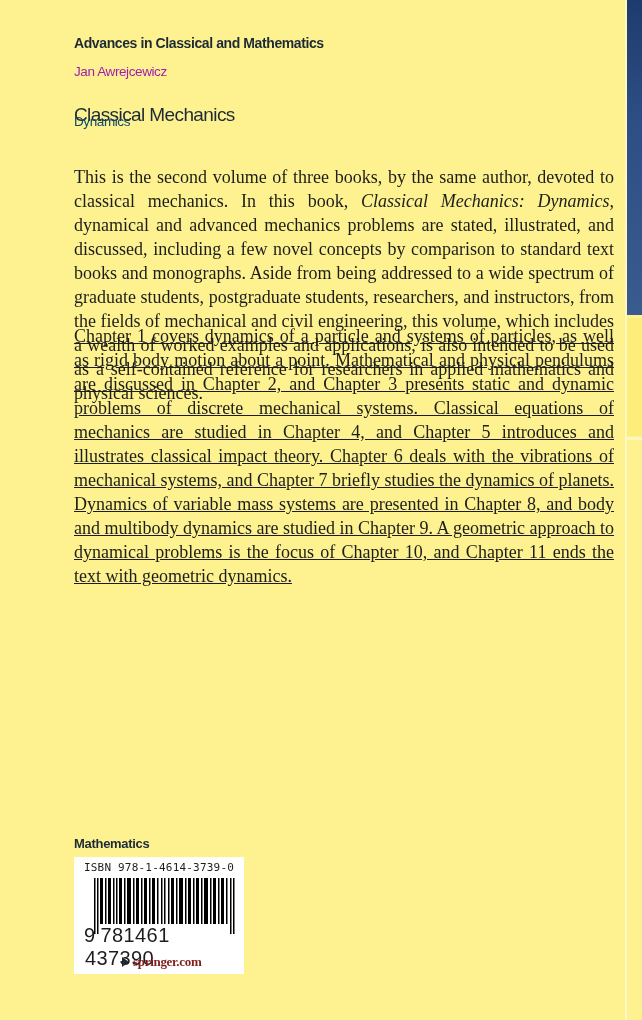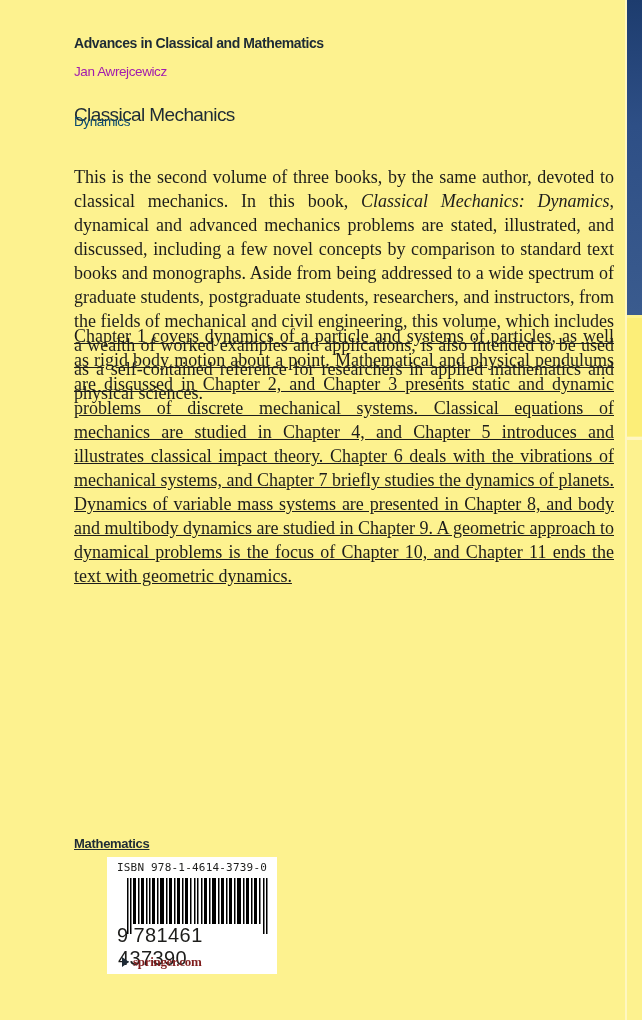--- a/index.html
+++ b/index.html
@@ -49,26 +49,25 @@
     .para {
       position: absolute; left: 74px; width: 540px;
       font-size: 18px; line-height: 24px;
       text-align: justify; margin: 0;
     }
     .para1 { top: 165px; }
     .para2 { top: 324px; text-decoration: underline; }
     .subject {
       position: absolute; left: 74px; top: 836px;
       font-family: "Liberation Sans", sans-serif; font-weight: bold;
-      font-size: 13px; letter-spacing: -0.3px; color: #1d2a35; text-decoration: underline;
+      font-size: 13px; letter-spacing: -0.3px; color: #1d2a35;
     }
     .barcode-box {
       position: absolute; left: 74px; top: 857px; width: 170px; height: 117px;
       background: #ffffff;
-      margin-left: 33px;
     }
     .isbn-text {
       position: absolute; left: 0; top: 4px; width: 170px; text-align: center;
       font-family: "DejaVu Sans Mono", monospace; font-size: 11px; letter-spacing: 0.2px;
     }
     .bars {
       position: absolute; left: 20px; top: 21px; width: 142px; height: 56px;
     }
     .barcode-digits {
       position: absolute; left: 10px; top: 67px;

